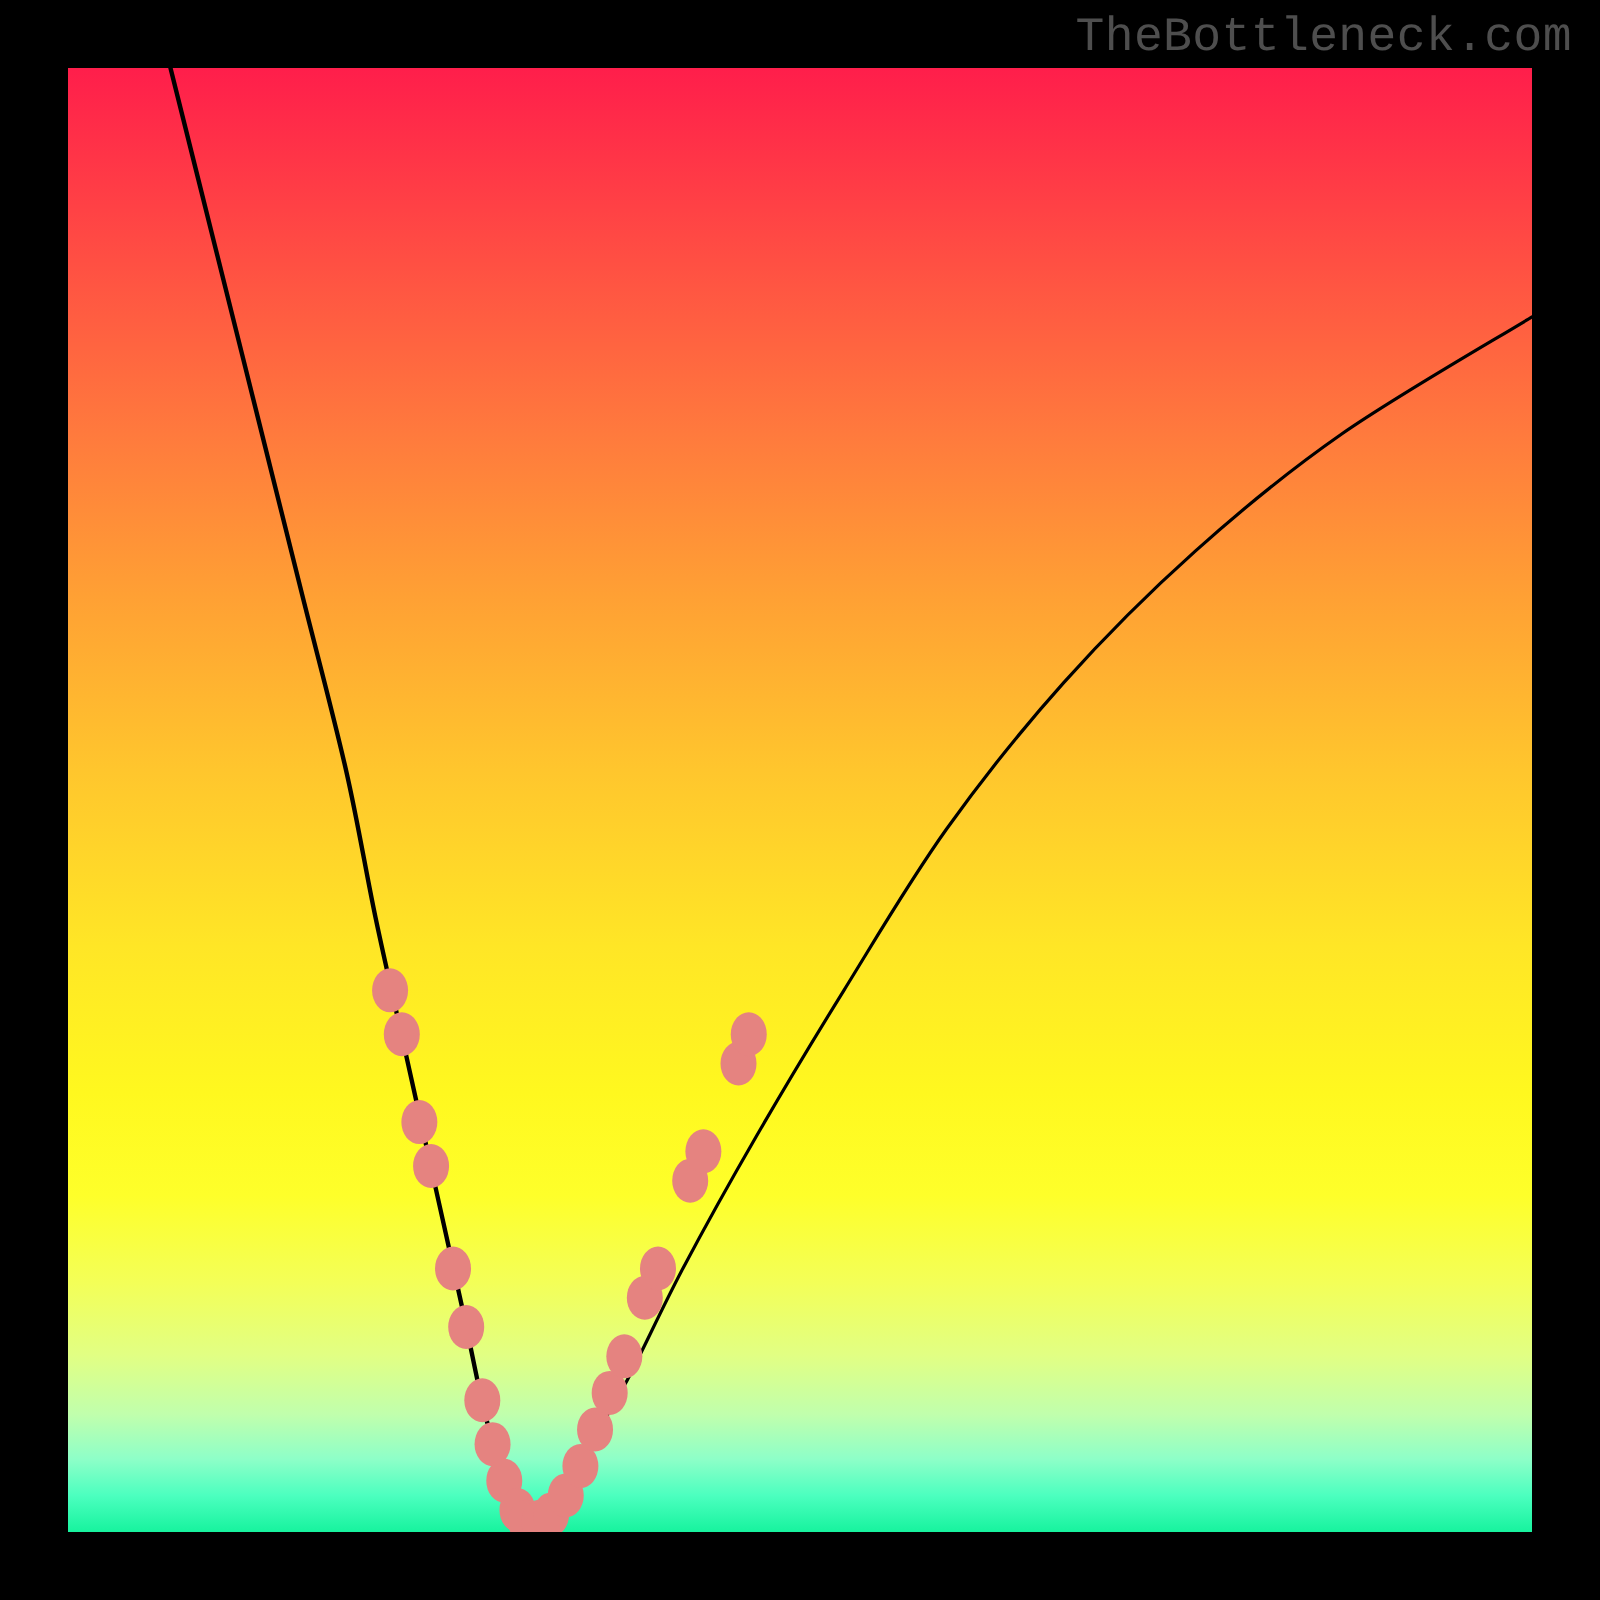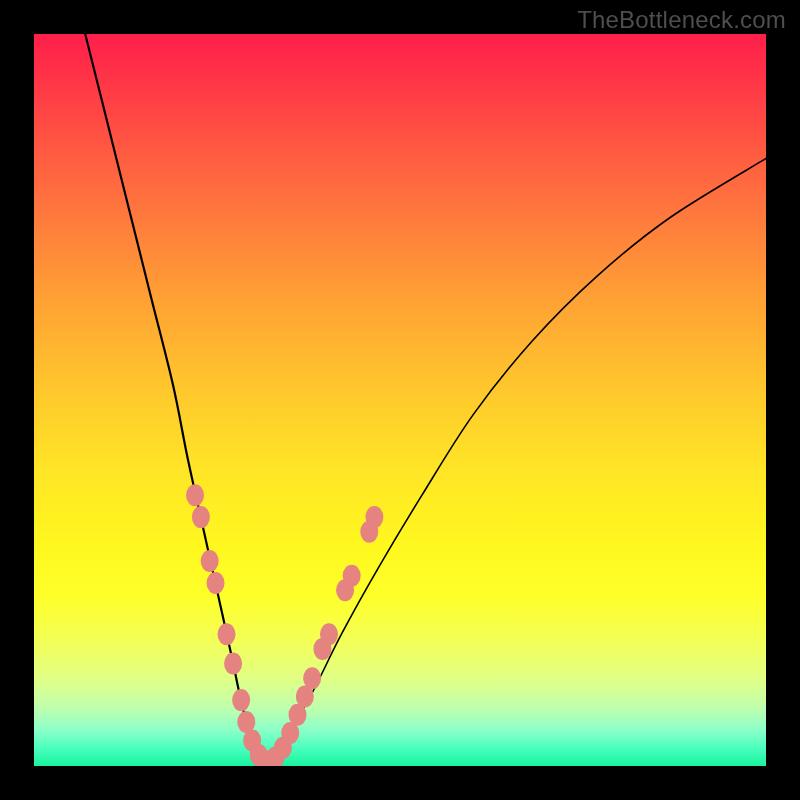--- a/index.html
+++ b/index.html
@@ -13,21 +13,21 @@
   .outer {
     position: relative;
     width: 800px;
     height: 800px;
     background: #000;
   }
   .watermark {
     position: absolute;
     top: 6px;
     right: 14px;
-    font-family: Liberation Sans, sans-serif;
+    font-family: Liberation Mono, monospace;
     font-size: 24px;
     color: #4e4e4e;
     letter-spacing: 0.2px;
     font-weight: 500;
     z-index: 50;
   }
   .plot {
     position: absolute;
     left: 34px;
     top: 34px;

